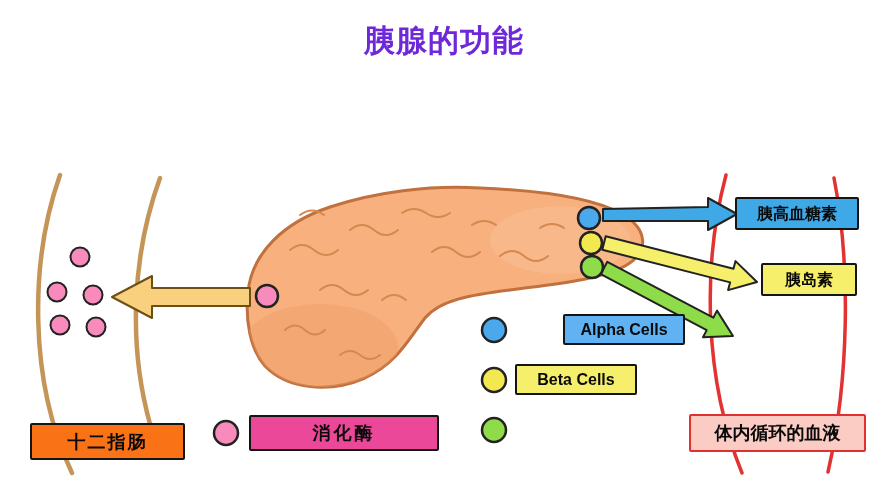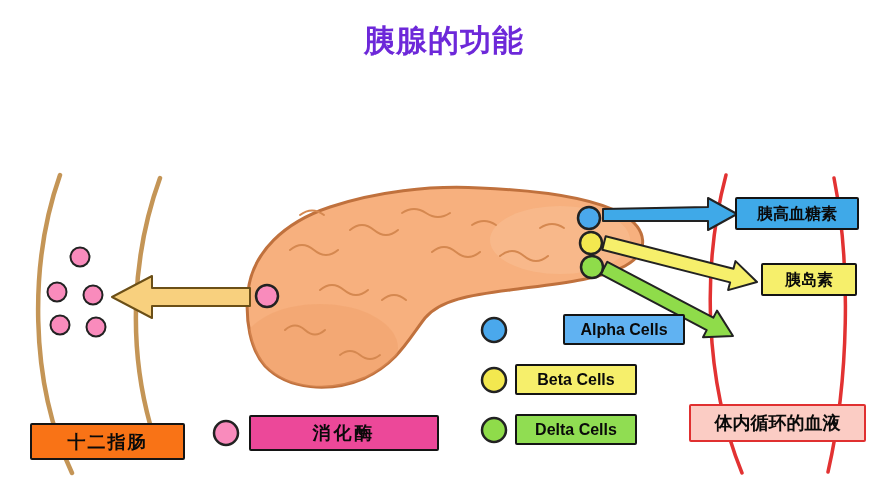--- a/index.html
+++ b/index.html
@@ -25,21 +25,21 @@
     font-weight: bold; color: #0a0a0a; text-align: center;
     line-height: 1;
   }
   .tag-exocrine   { left:131px; top:117px; width:152px; height:38px; background:#76dc45; font-size:20px; letter-spacing:4px; }
   .tag-endocrine  { left:586px; top:117px; width:158px; height:38px; background:#7febeb; font-size:20px; letter-spacing:4px; }
   .tag-duodenum   { left:30px;  top:423px; width:155px; height:37px; background:#f97316; font-size:18px; letter-spacing:2px; }
   .tag-enzyme     { left:249px; top:415px; width:190px; height:36px; background:#ec4899; font-size:18px; letter-spacing:3px;text-align:center; }
   .tag-glucagon   { left:735px; top:197px; width:124px; height:33px; background:#3fa9e8; font-size:16px; border-width:2px; }
   .tag-insulin    { left:761px; top:263px; width:96px;  height:33px; background:#f6ef6b; font-size:16px; border-width:2px; }
   .tag-somato     { left:736px; top:323px; width:124px; height:33px; background:#84dc4b; font-size:16px; border-width:2px; }
-  .tag-blood      { left:689px; top:404px; width:177px; height:38px; background:#fbccc4; border-color:#e03030; font-size:18px; }
+  .tag-blood      { left:689px; top:414px; width:177px; height:38px; background:#fbccc4; border-color:#e03030; font-size:18px; }
   .tag-alpha      { left:515px; top:314px; width:122px; height:31px; background:#60b2f2; font-size:16px; border-width:2px; font-weight:600;margin-left:48px; }
   .tag-beta       { left:515px; top:364px; width:122px; height:31px; background:#f6ef6b; font-size:16px; border-width:2px; font-weight:600; }
   .tag-delta      { left:515px; top:414px; width:122px; height:31px; background:#90dd52; font-size:16px; border-width:2px; font-weight:600; }
 </style>
 </head>
 <body>
 
 <div class="stage">
 
   <div class="title">胰腺的功能</div>
@@ -113,19 +113,18 @@
     <circle cx="494" cy="430" r="12" fill="#8fdc4a" stroke="#222" stroke-width="2.5"></circle>
     <circle cx="226" cy="433" r="12" fill="#f98bbc" stroke="#222" stroke-width="2.5"></circle>
   </svg>
 
 
   <div class="tag tag-insulin">胰岛素</div>
   <div class="tag tag-glucagon">胰高血糖素</div>
 
   <div class="tag tag-alpha">Alpha Cells</div>
   <div class="tag tag-beta">Beta Cells</div>
-  <div class="tag tag-delta">Delta Cells</div>
 
   <div class="tag tag-duodenum">十二指肠</div>
   <div class="tag tag-enzyme">消化酶</div>
   <div class="tag tag-blood">体内循环的血液</div>
 
 </div>
 
 </body></html>

